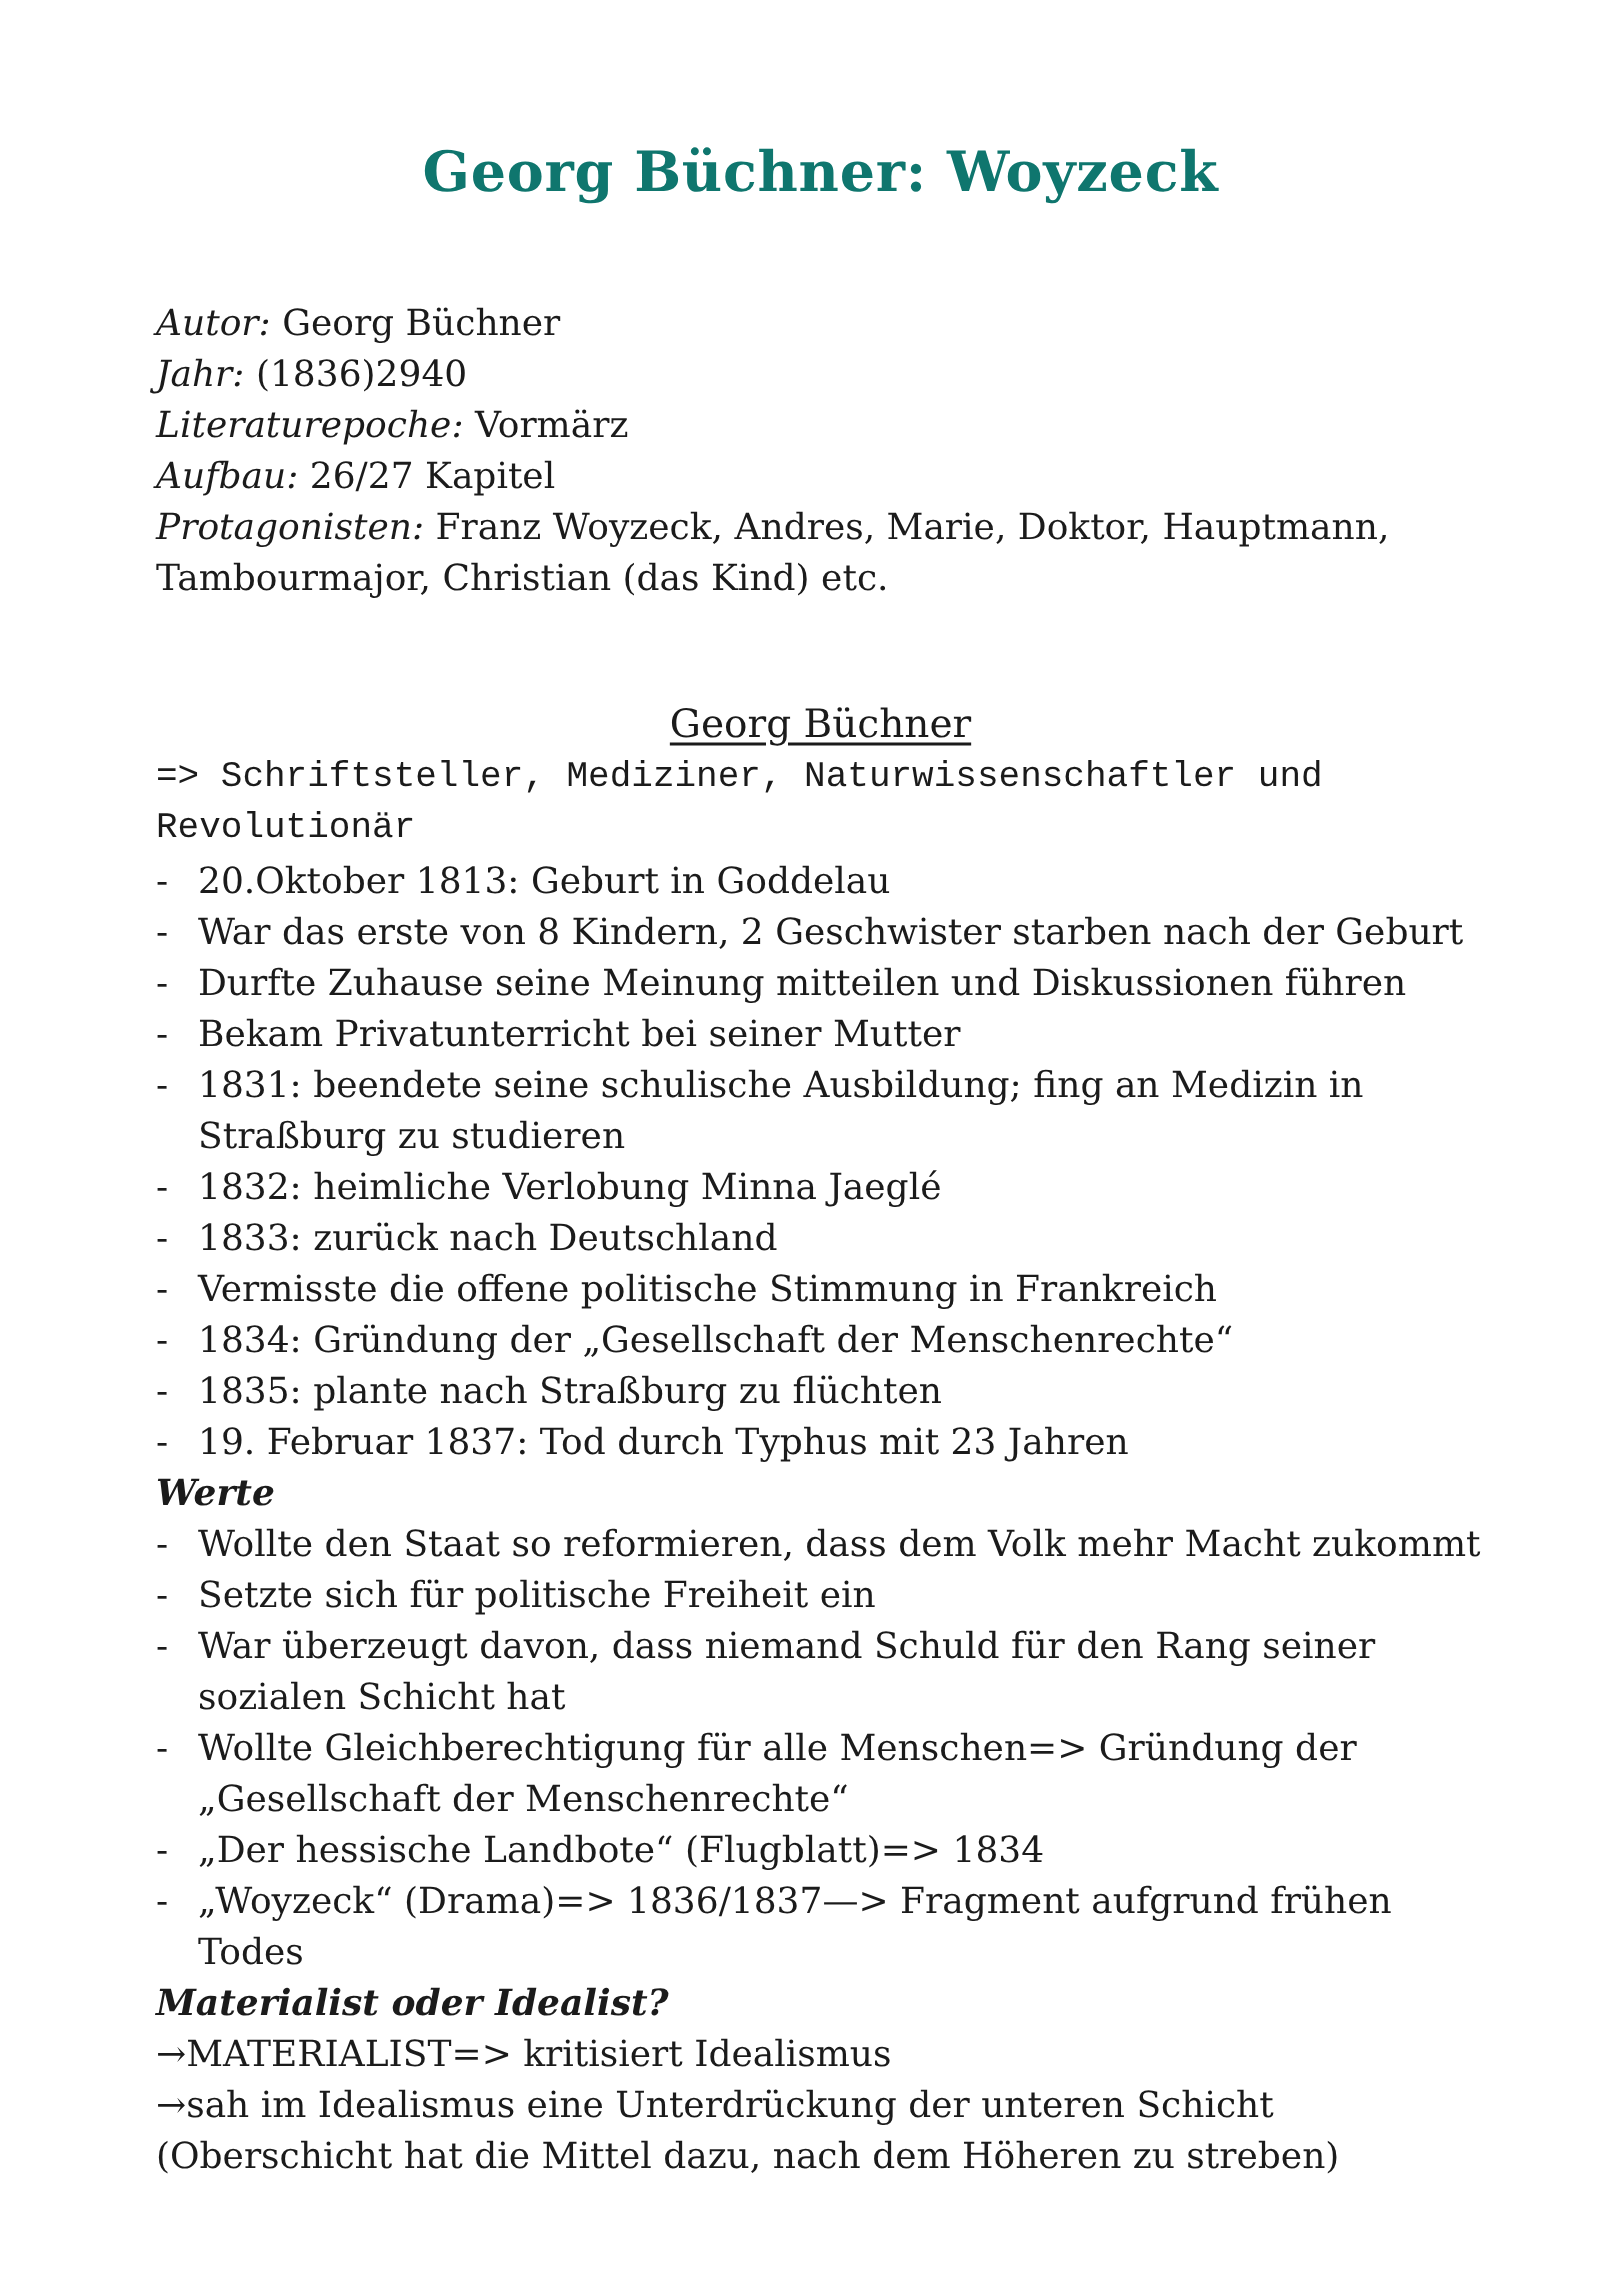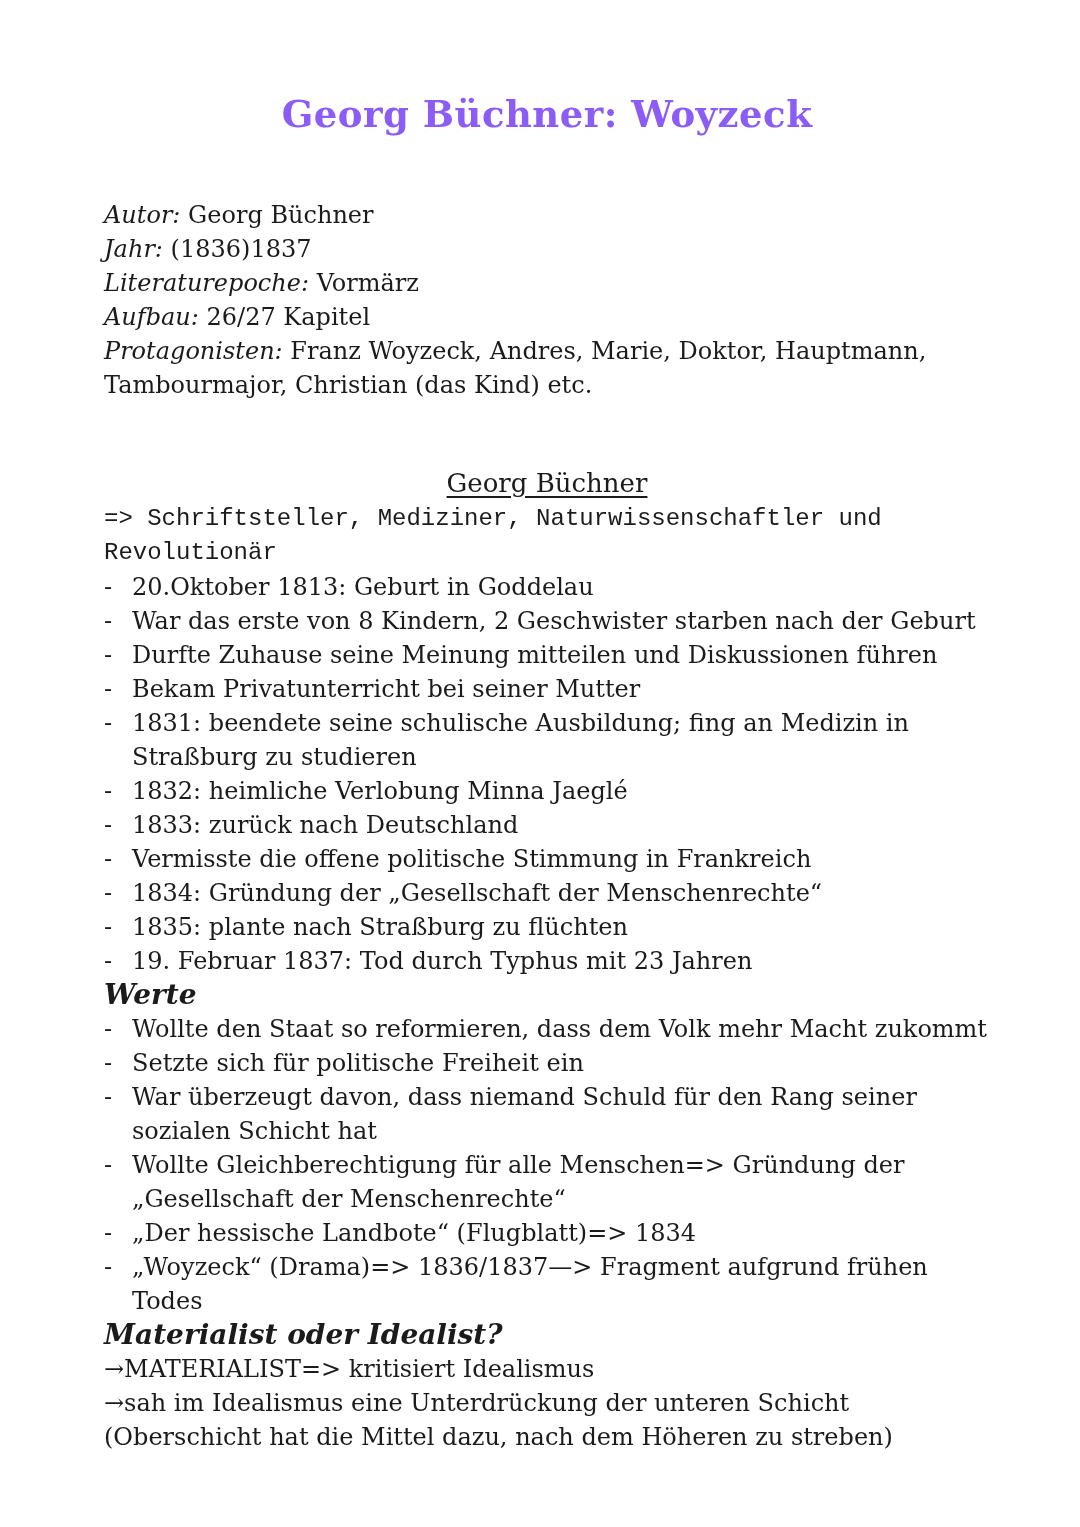--- a/index.html
+++ b/index.html
@@ -17,21 +17,21 @@
     padding: 92px 90px 60px 104px;
   }
 
   .page-title {
     text-align: center;
     font-size: 37px;
     line-height: 44px;
     font-weight: bold;
     letter-spacing: 0.5px;
     margin-bottom: 62px;
-    color: #8b5cf6;
+    color: #0f766e;
   }
 
   .meta-block { margin-bottom: 12px; }
   .meta-line { margin: 0; }
   .meta-label { font-style: italic; }
 
   .section-heading {
     text-align: center;
     font-size: 26px;
     font-weight: normal;
@@ -42,21 +42,21 @@
   }
 
   .intro-line { margin: 0; font-family: Liberation Mono, monospace; }
 
   .dash-list { list-style: none; }
   .dash-li { display: flex; align-items: flex-start; }
   .dash-marker { flex: 0 0 28px; width: 28px; }
   .dash-text { flex: 1 1 auto; }
 
   .subhead {
-    font-size: 28px;
+    font-size: 24px;
     font-weight: bold;
     font-style: italic;
     line-height: 34px;
   }
 
   .plain-line { margin: 0; }
 </style>
 </head>
 <body>
 
@@ -64,21 +64,21 @@
 
   <h1 class="page-title">Georg Büchner: Woyzeck</h1>
 
   <div class="meta-block">
     <p class="meta-line">
       <span class="meta-label">Autor:</span>
       <span class="meta-text">Georg Büchner</span>
     </p>
     <p class="meta-line">
       <span class="meta-label">Jahr:</span>
-      <span class="meta-text">(1836)1837</span>
+      <span class="meta-text">(1836)2940</span>
     </p>
     <p class="meta-line">
       <span class="meta-label">Literaturepoche:</span>
       <span class="meta-text">Vormärz</span>
     </p>
     <p class="meta-line">
       <span class="meta-label">Aufbau:</span>
       <span class="meta-text">26/27 Kapitel</span>
     </p>
     <p class="meta-line">

